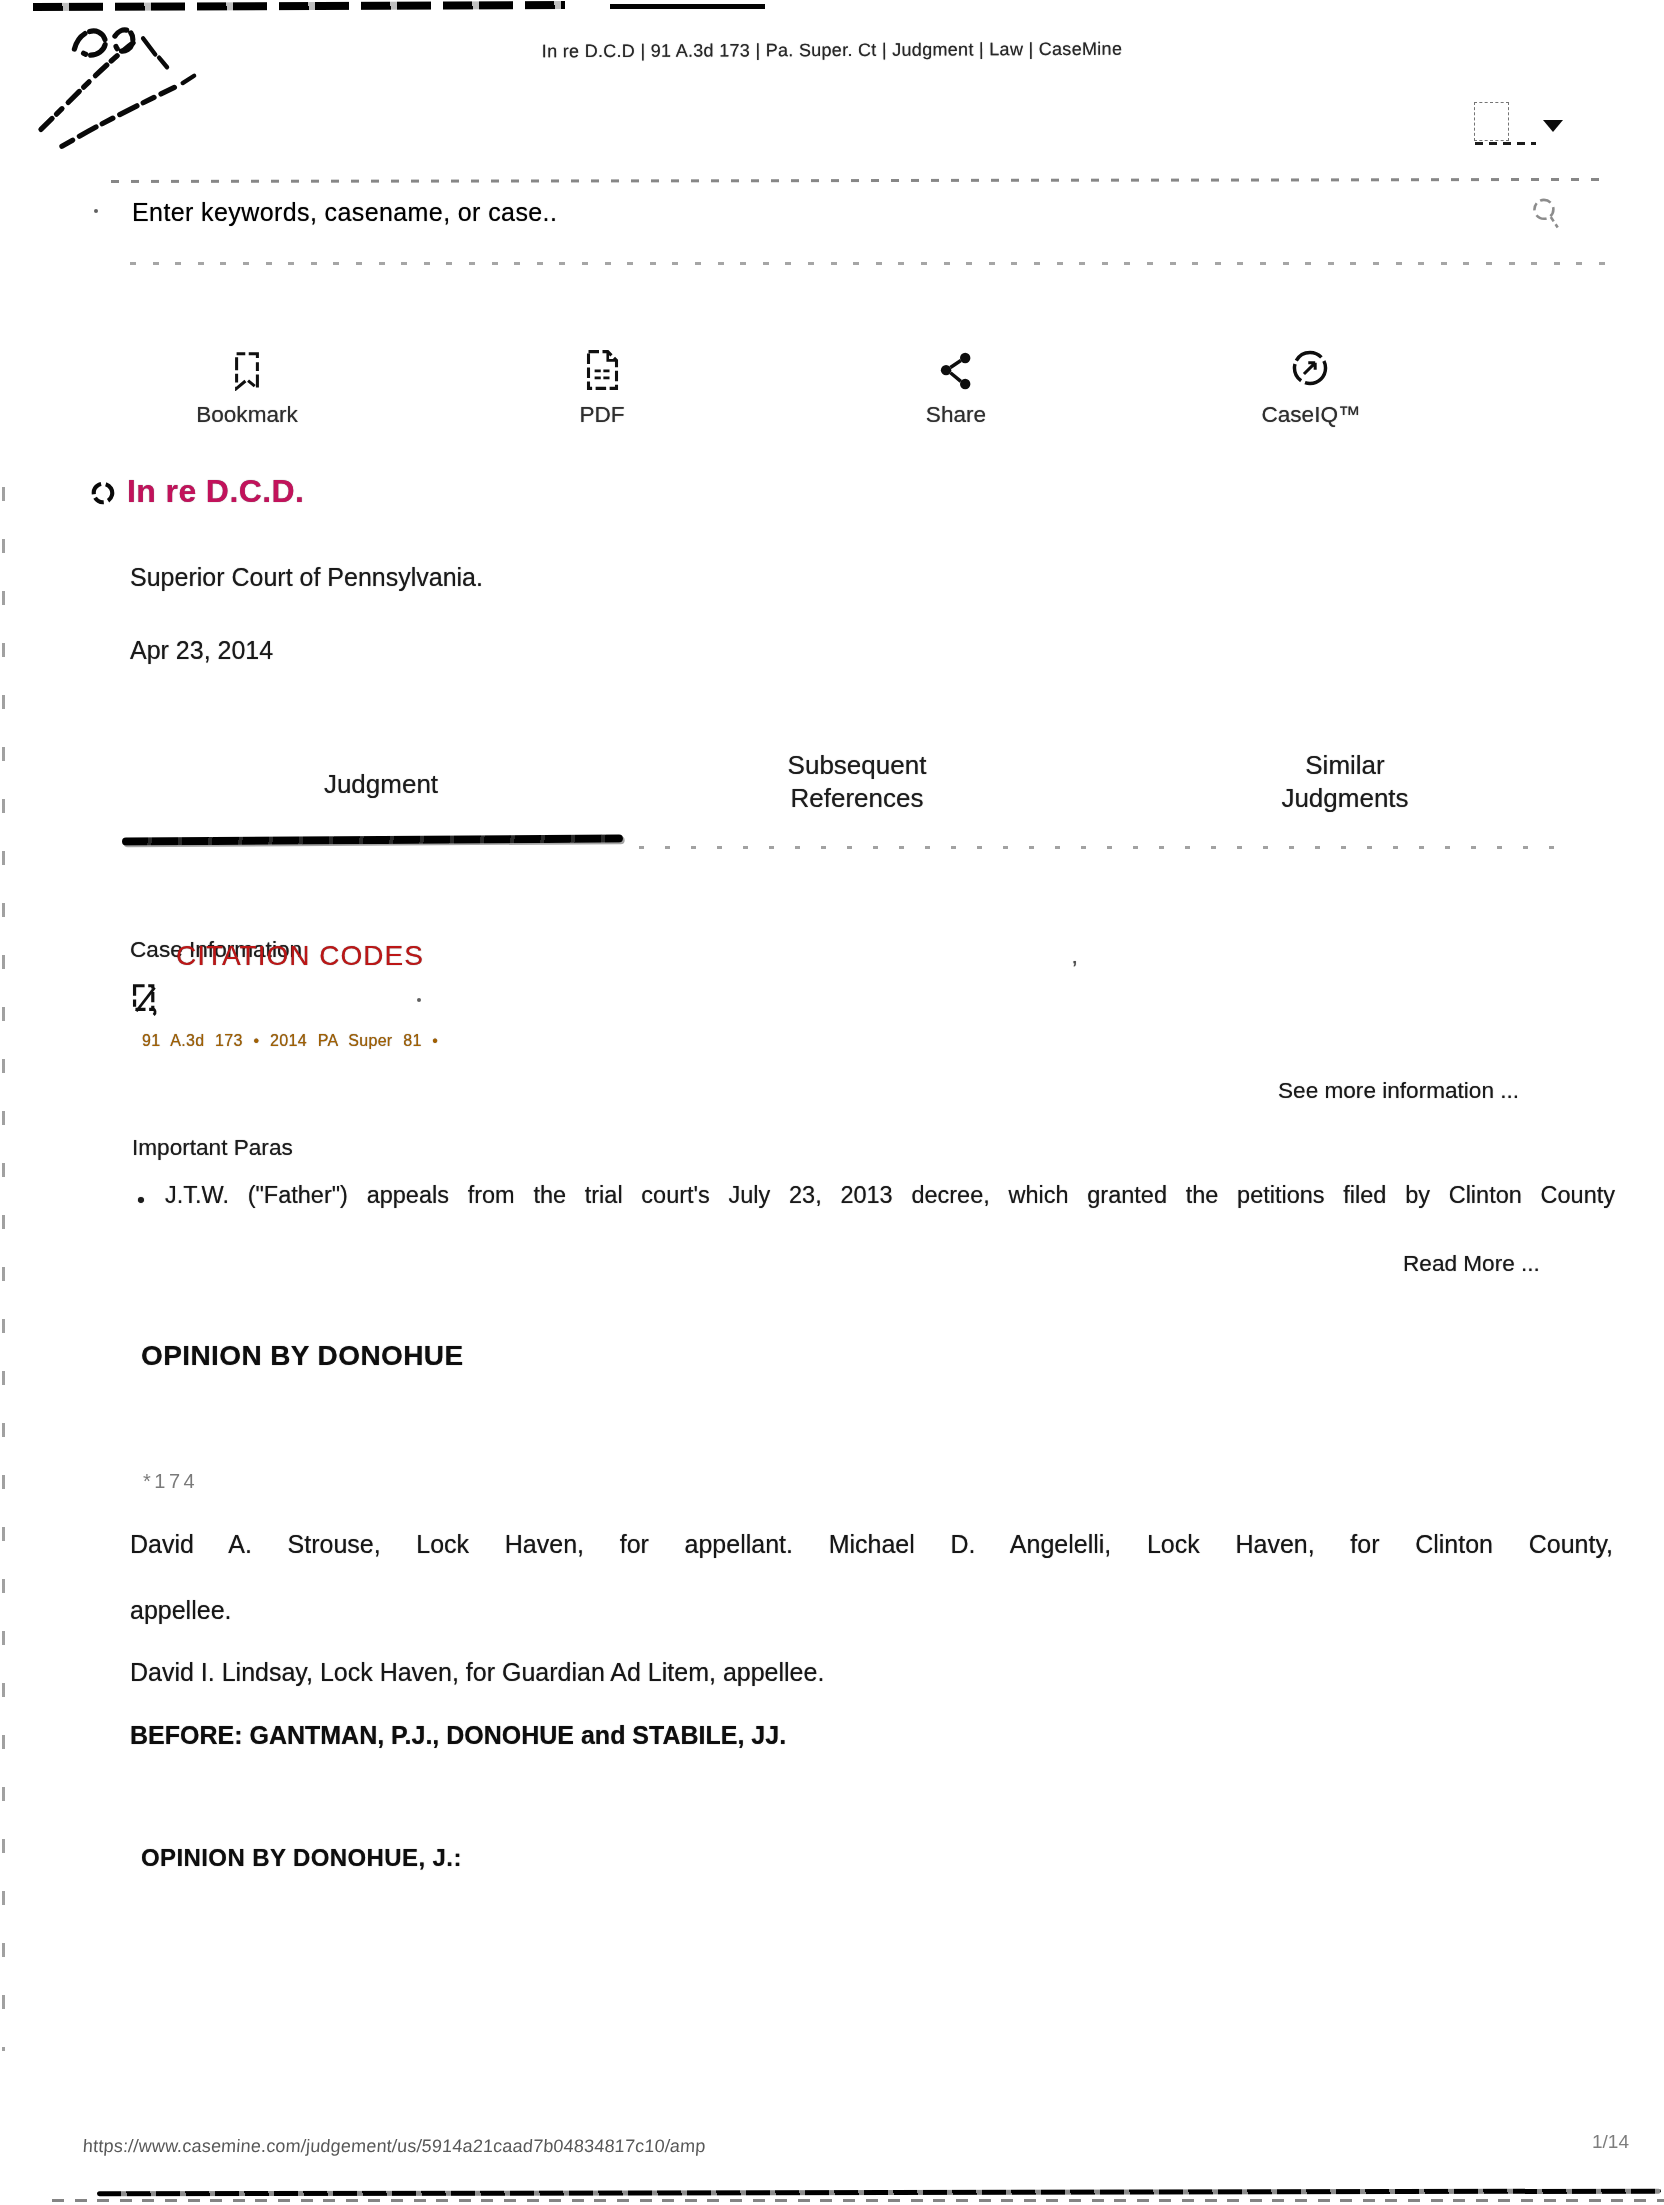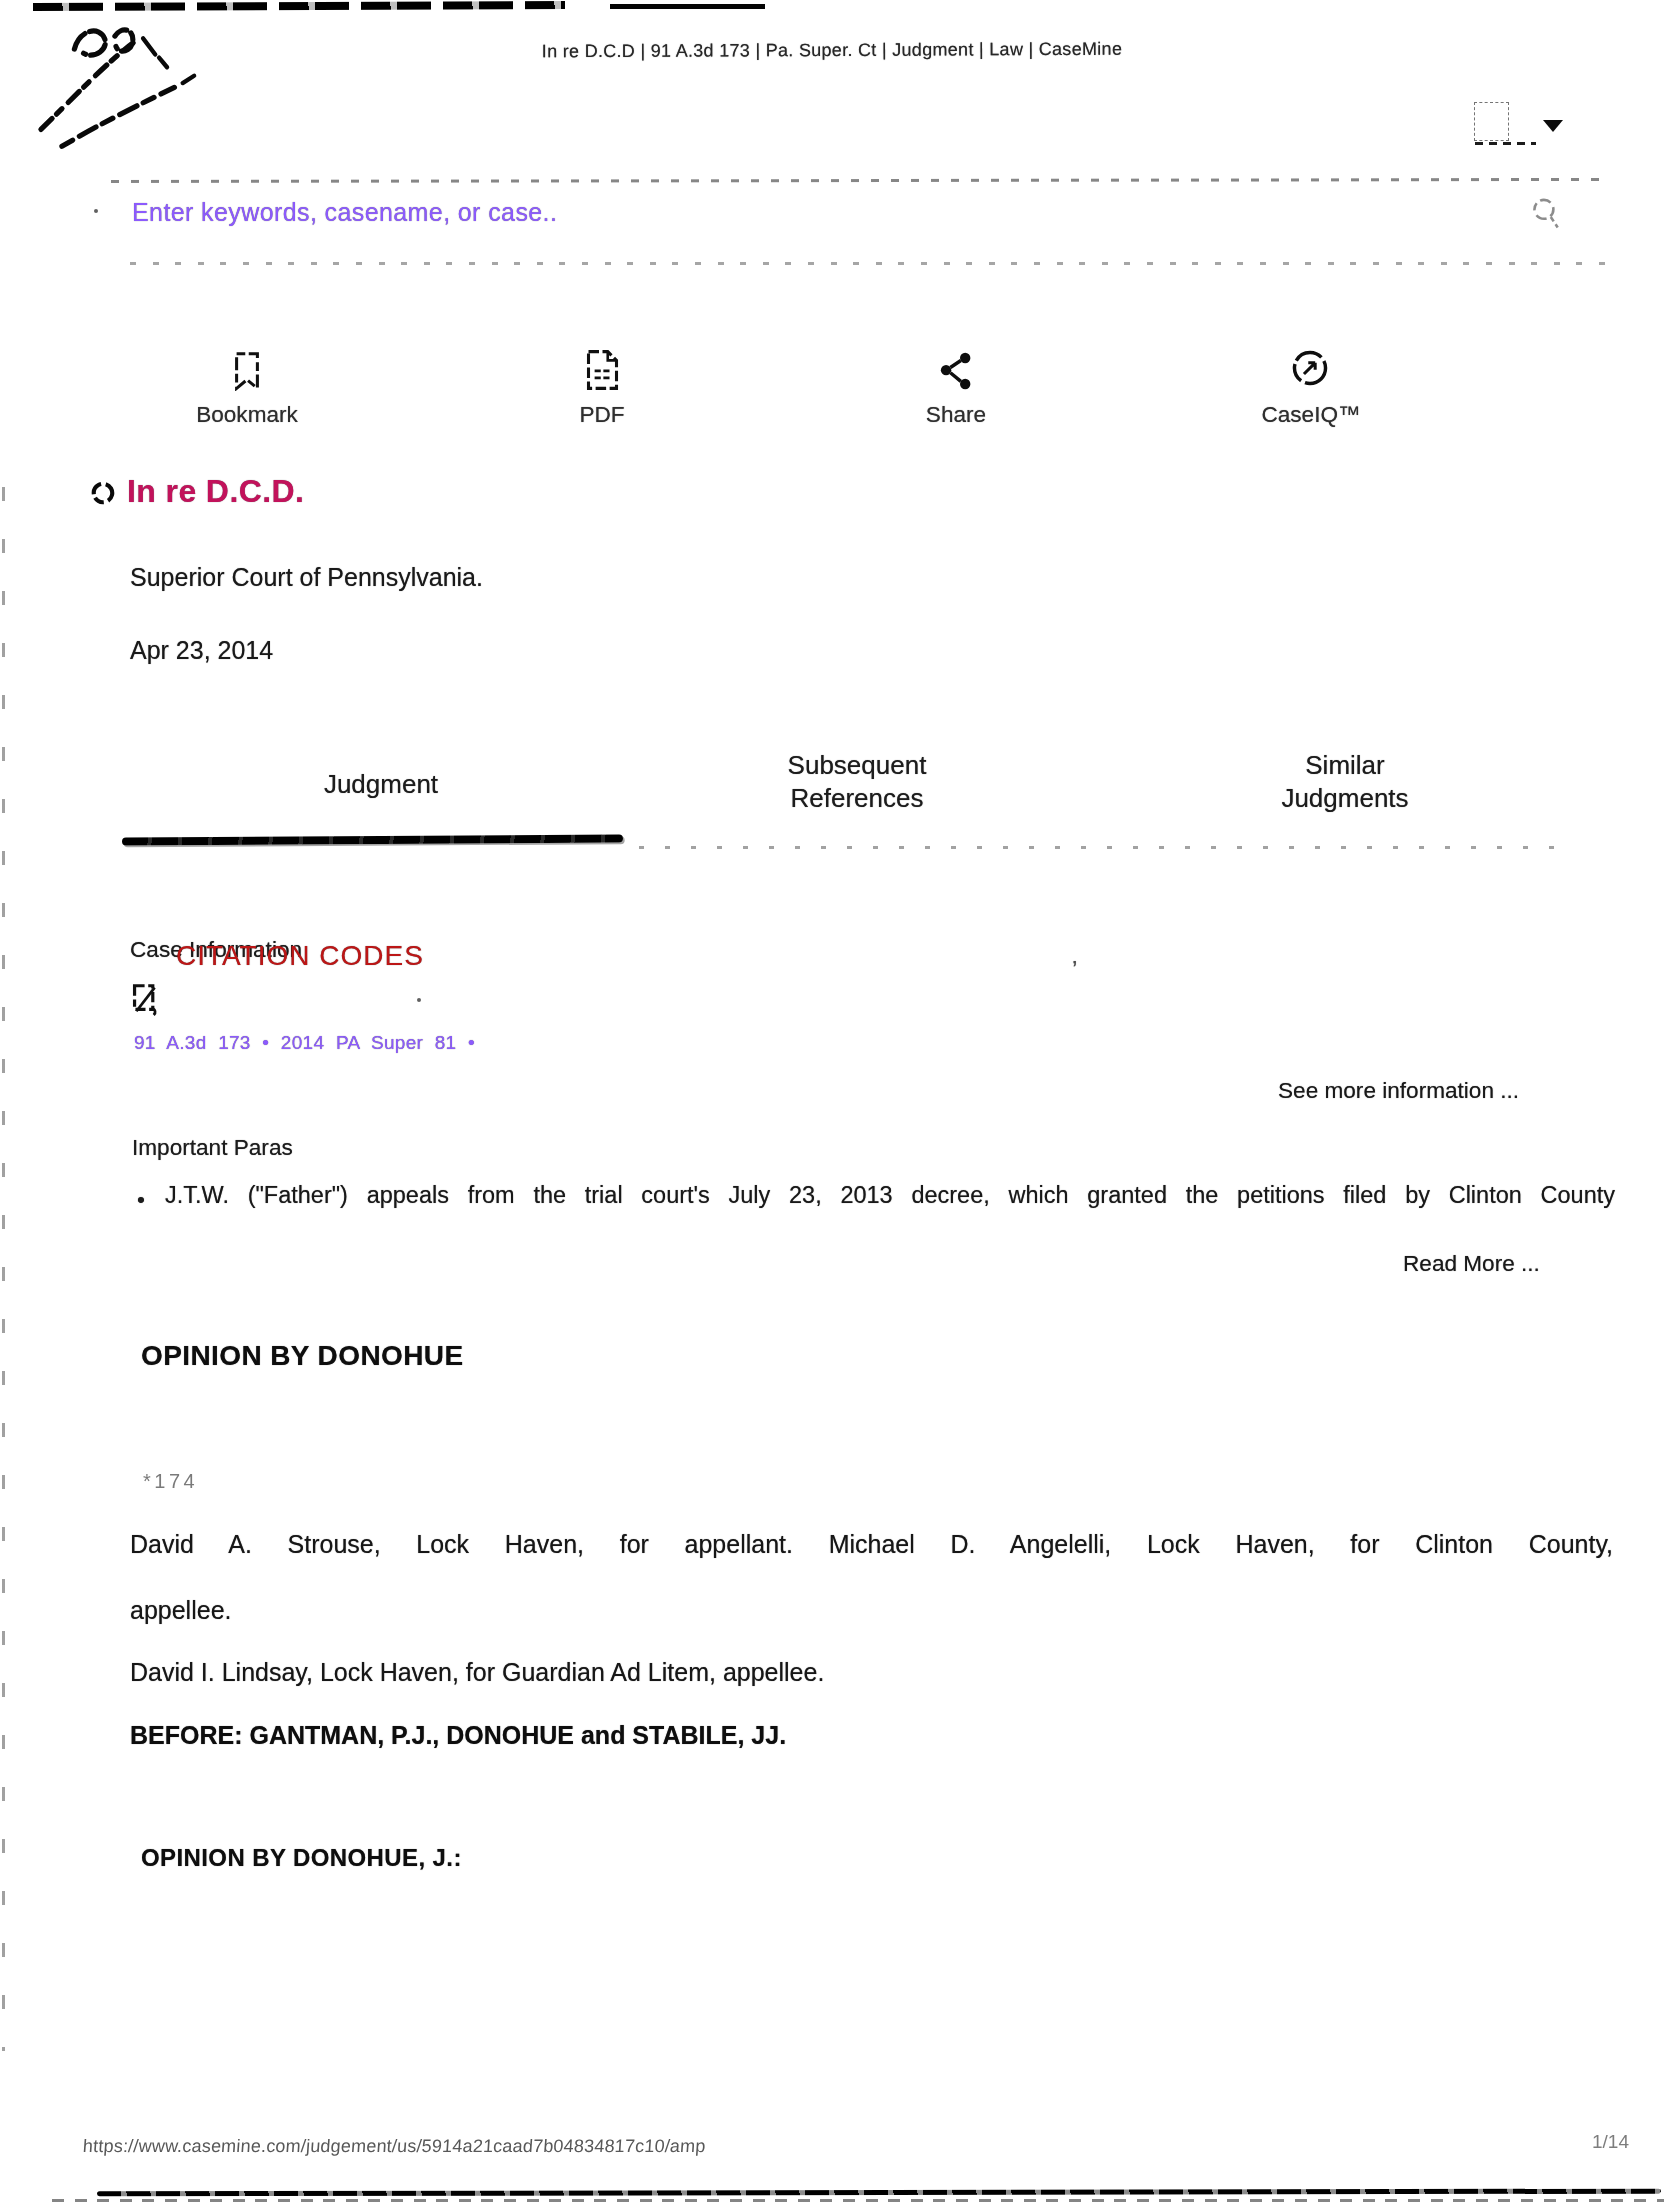--- a/index.html
+++ b/index.html
@@ -39,21 +39,21 @@
   .corner-caret{left:1543px;top:120px;width:0;height:0;
     border-left:10.4px solid transparent;border-right:10.4px solid transparent;border-top:12px solid #121212;}
   .corner-underline{left:1475px;top:142px;width:61px;height:2.6px;
     background:repeating-linear-gradient(to right,#222 0 7.8px,transparent 7.8px 14px);}
 
   
   .search-topline{left:111px;top:179px;width:1500px;height:2.6px;opacity:.6;
     background:repeating-linear-gradient(to right,rgba(25,25,25,.85) 0 7.8px,transparent 7.8px 20px);transform:rotate(-.08deg);}
   .search-bottomline{left:130px;top:262px;width:1479px;height:2.6px;opacity:.42;
     background:repeating-linear-gradient(to right,rgba(25,25,25,.9) 0 6px,transparent 6px 22.6px);}
-  .search-input{left:132px;top:198px;font-size:25px;color:#8b5cf6;letter-spacing:0.4px;}
+  .search-input{left:132px;top:198px;font-size:25px;color:#000000;letter-spacing:0.4px;}
   .search-icon{left:1531px;top:196px;opacity:.6;}
 
   
   .breadcrumb{left:127px;top:295px;font-size:21px;color:#303030;letter-spacing:0.3px;}
 
   
   .icon-bookmark{left:234px;top:351px;}
   .icon-pdf{left:585px;top:349px;}
   .icon-share{left:939px;top:351px;}
   .icon-caseiq{left:1291px;top:349px;}
@@ -77,21 +77,21 @@
   .tab-underline-dark{left:122px;top:836px;width:501px;height:7.8px;border-radius:4.3px;
     background:repeating-linear-gradient(97deg,#050505 0 26px,#2e2e2e 26px 30px);
     transform:rotate(-.35deg);box-shadow:1.7px 1.7px 0 rgba(0,0,0,.35);}
   .tab-underline-dots{left:639px;top:846px;width:935px;height:2.6px;opacity:.38;
     background:repeating-linear-gradient(to right,#111 0 5.2px,transparent 5.2px 26px);}
 
   
   .case-info-heading{left:130px;top:937px;font-size:22.6px;color:#222;}
   .citation-icon{left:130px;top:980px;}
   .citation-codes{left:176px;top:940px;font-size:28px;letter-spacing:1px;color:#b91c1c;}
-  .citations{left:134px;top:1032px;font-size:19px;color:#8b5cf6;letter-spacing:0.3px;word-spacing:6px;}
+  .citations{left:142px;top:1032px;font-size:16px;color:#a16207;letter-spacing:0.3px;word-spacing:6px;}
   .see-more{left:1278px;top:1078px;font-size:22.6px;color:#1f1f1f;}
   .important-heading{left:132px;top:1135px;font-size:22.6px;color:#222;}
   .para-bullet{left:137px;top:1187px;font-size:22.6px;color:#222;}
   .para-text{left:165px;top:1182px;width:1450px;font-size:23.5px;color:#1e1e1e;
     text-align:justify;text-align-last:justify;}
   .read-more{left:1403px;top:1251px;font-size:22.6px;color:#1f1f1f;}
 
   
   .opinion-by{left:141px;top:1340px;font-size:28px;font-weight:700;letter-spacing:0.4px;color:#141414;}
   .star-page{left:143px;top:1470px;font-size:20px;color:#454545;opacity:.7;letter-spacing:3.5px;filter:blur(0.4px);}

